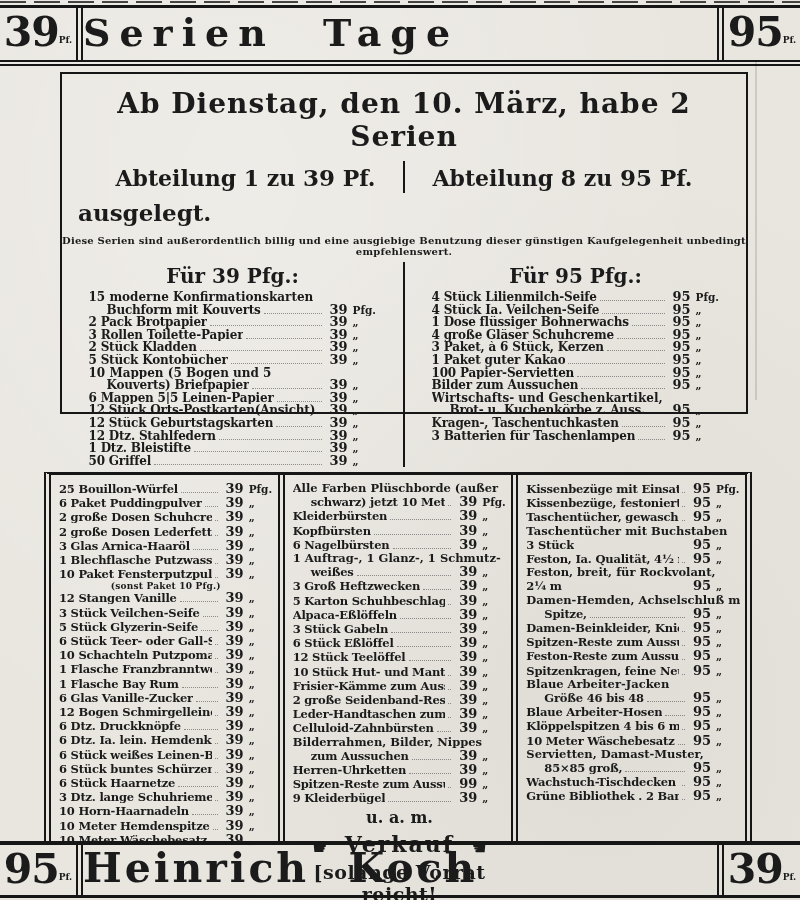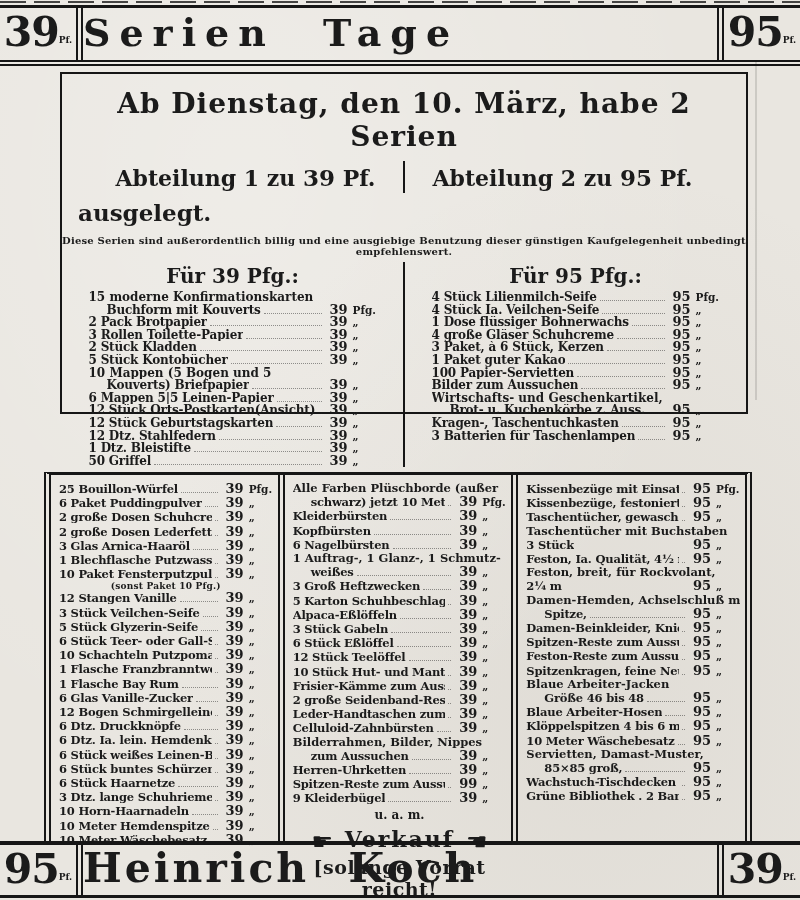--- a/index.html
+++ b/index.html
@@ -69,21 +69,21 @@
     text-align:center; font-size:34px; font-weight:bold; line-height:52px; letter-spacing:8px; word-spacing:20px; }
 
   
   .boxB { position:absolute; top:472px; left:44px; right:48px; height:366px;
     border-top:3px solid #161616; border-bottom:3px solid #161616;
     border-left:7px double #161616; border-right:7px double #161616;
     display:flex; }
   .bcol { flex:1; min-width:0; padding:7px 5px 0 8px; }
   .bcol + .bcol { border-left:7px double #161616; }
   .bcol .plist { width:100%; font-size:11.5px; line-height:13.2px; }
-  .etc { text-align:center; font-size:12px; font-weight:bold; margin-top:2px; }
+  .etc { text-align:center; font-size:16px; font-weight:bold; margin-top:2px; }
   .sale { text-align:center; margin-top:4px; font-weight:bold; }
   .sale .hand { font-family:"DejaVu Sans", sans-serif; font-size:24px; vertical-align:-3px; }
   .sale .sale-word { font-size:22px; letter-spacing:2px; padding:0 6px; }
   .sale-note { text-align:center; font-size:19px; font-weight:bold; letter-spacing:.5px; }
   .endrule { width:92px; height:3px; background:#161616; margin:38px auto 0; }
 </style>
 </head>
 <body>
 
 <div class="page">
@@ -105,21 +105,21 @@
   <div class="boxA">
     <div class="headline">Ab Dienstag, den 10. März, habe 2 Serien</div>
     <div class="depts">
       <div class="dept">
         <span>Abteilung 1 zu</span>
         <span class="dprice">39</span>
         <span>Pf.</span>
       </div>
       <div class="dept-div"></div>
       <div class="dept">
-        <span>Abteilung 2 zu</span>
+        <span>Abteilung 8 zu</span>
         <span class="dprice">95</span>
         <span>Pf.</span>
       </div>
     </div>
     <div class="tail">ausgelegt.</div>
     <div class="noteline">Diese Serien sind außerordentlich billig und eine ausgiebige Benutzung dieser günstigen Kaufgelegenheit unbedingt empfehlenswert.</div>
     <div class="cols2">
       <div class="half">
         <div class="col-head">Für 39 Pfg.:</div>
         <div class="plist">

